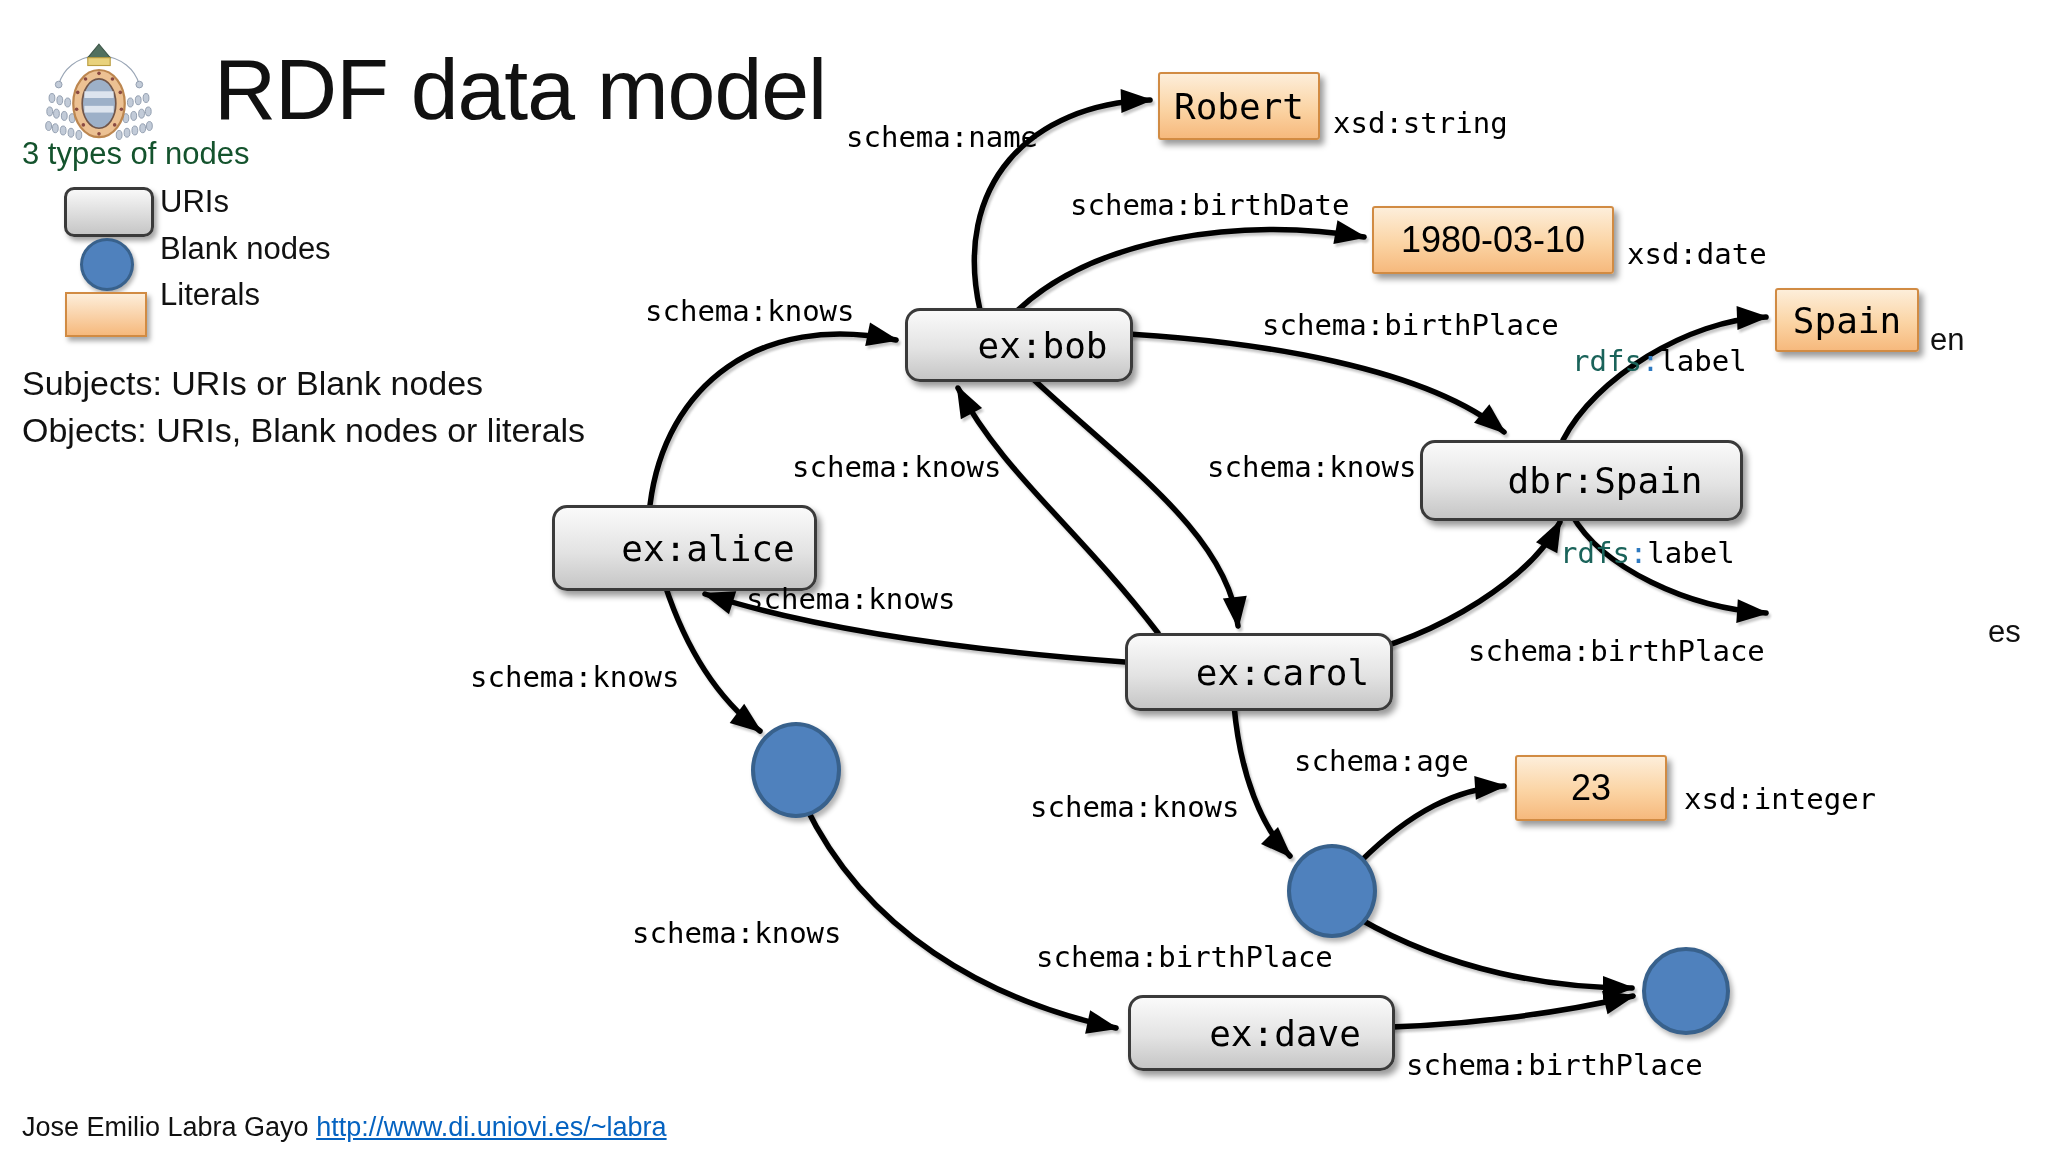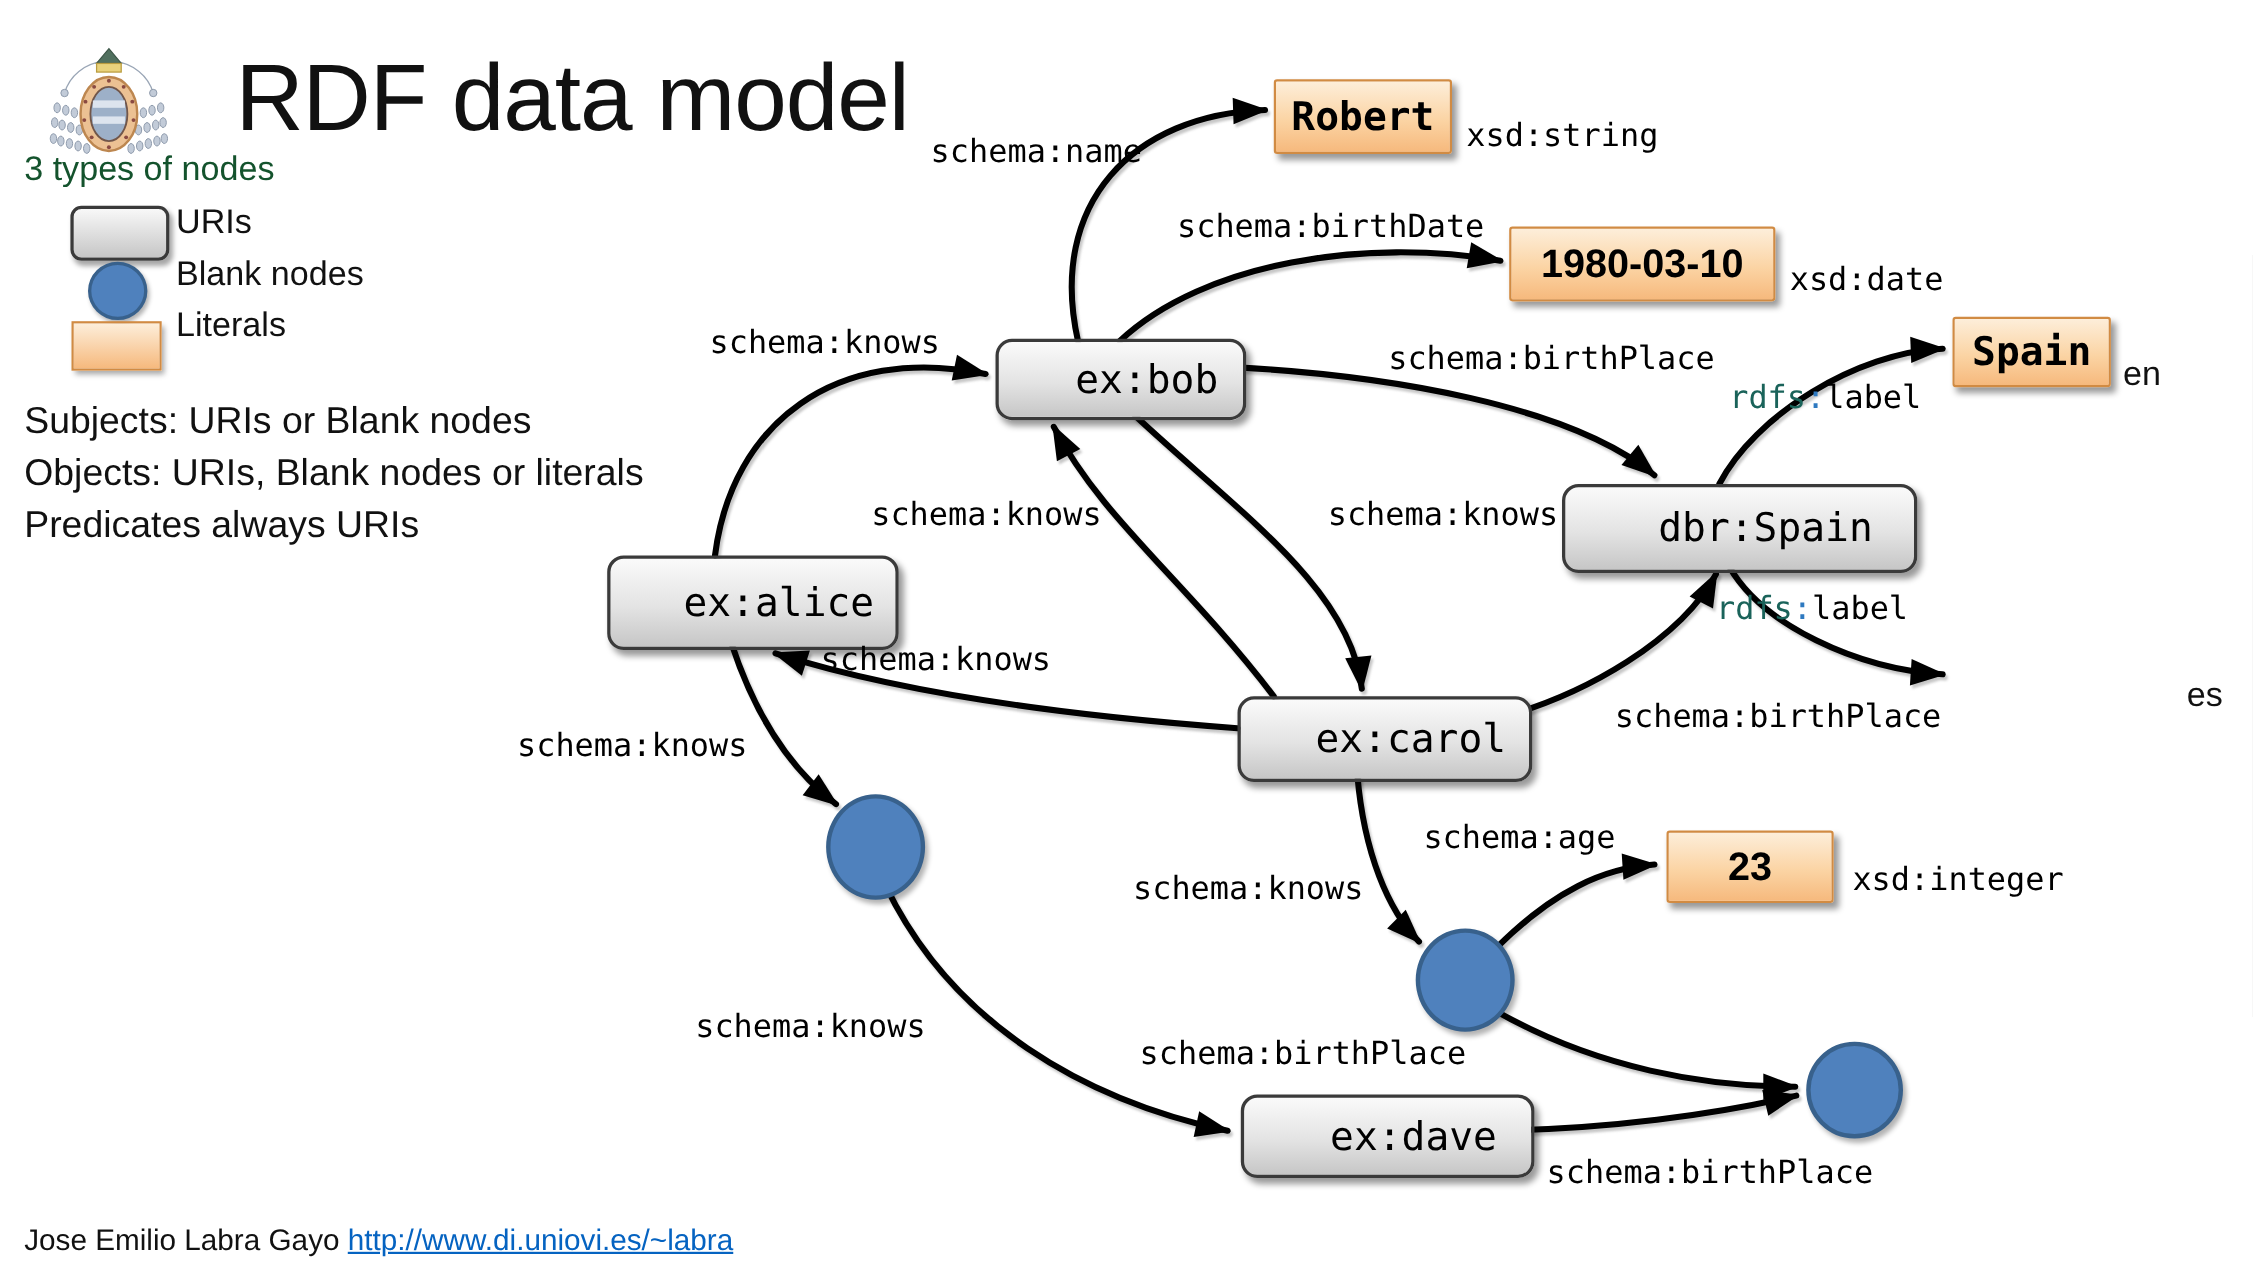--- a/index.html
+++ b/index.html
@@ -23,21 +23,21 @@
   .uri-node{position:absolute;display:flex;align-items:center;justify-content:center;
             font-family:"DejaVu Sans Mono",monospace;font-size:36px;color:#000;
             border:3px solid var(--uri-border);border-radius:15px;
             background:linear-gradient(180deg,#fafafa 0%,#e3e3e3 55%,var(--uri-fill-bottom) 100%);
             box-shadow:4px 5px 6px rgba(0,0,0,.4);white-space:nowrap;padding-left:47px;}
   .blank-node{position:absolute;border-radius:50%;background:var(--blank-fill);
             border:4px solid var(--blank-border);box-shadow:3px 4px 5px rgba(0,0,0,.3);}
   .literal{position:absolute;display:flex;align-items:center;justify-content:center;
             font-size:36px;color:#000;border:2px solid var(--literal-border);border-radius:3px;
             background:linear-gradient(180deg,var(--literal-fill-top) 0%,#fbd4a4 55%,var(--literal-fill-bottom) 100%);
-            box-shadow:4px 5px 6px rgba(0,0,0,.4);white-space:nowrap;font-weight:bold;}
+            box-shadow:4px 5px 6px rgba(0,0,0,.4);white-space:nowrap;}
   .mono{font-family:"DejaVu Sans Mono",monospace;}
   .sans{font-family:"Liberation Sans",sans-serif;}
   
   .elabel{position:absolute;font-family:"DejaVu Sans Mono",monospace;font-size:29px;color:#000;white-space:nowrap;}
   .lang{position:absolute;font-size:31px;color:#111;font-family:"Liberation Sans",sans-serif;}
   .rdfs-prefix{color:var(--rdfs-prefix-color);}
   .rdfs-colon{color:var(--rdfs-colon-color);}
   
   .edges{position:absolute;left:0;top:0;}
   .edges path.edge{fill:none;stroke:#000;stroke-width:5.5;stroke-linecap:round;
@@ -111,21 +111,20 @@
   <div class="sw-uri"></div>
   <div class="sw-blank"></div>
   <div class="sw-lit"></div>
   <div class="legend-label" style="left:160px;top:184px">URIs</div>
   <div class="legend-label" style="left:160px;top:231px">Blank nodes</div>
   <div class="legend-label" style="left:160px;top:277px">Literals</div>
 
   <div class="notes">
     <div>Subjects: URIs or Blank nodes</div>
     <div>Objects: URIs, Blank nodes or literals</div>
-    <div>Predicates always URIs</div>
   </div>
 
   <svg class="edges" width="2048" height="1152" viewBox="0 0 2048 1152">
     <defs>
       <marker id="arrow" markerUnits="userSpaceOnUse" markerWidth="36" markerHeight="28" refX="30" refY="13" orient="auto">
         <path d="M1,1 L33,13 L1,25 Z" fill="#000"></path>
       </marker>
     </defs>
     <path class="edge" d="M 650,505 C 665,385 760,312 896,340" marker-end="url(#arrow)"></path>
     <path class="edge" d="M 1158,633 C 1075,525 1002,472 958,388" marker-end="url(#arrow)"></path>

